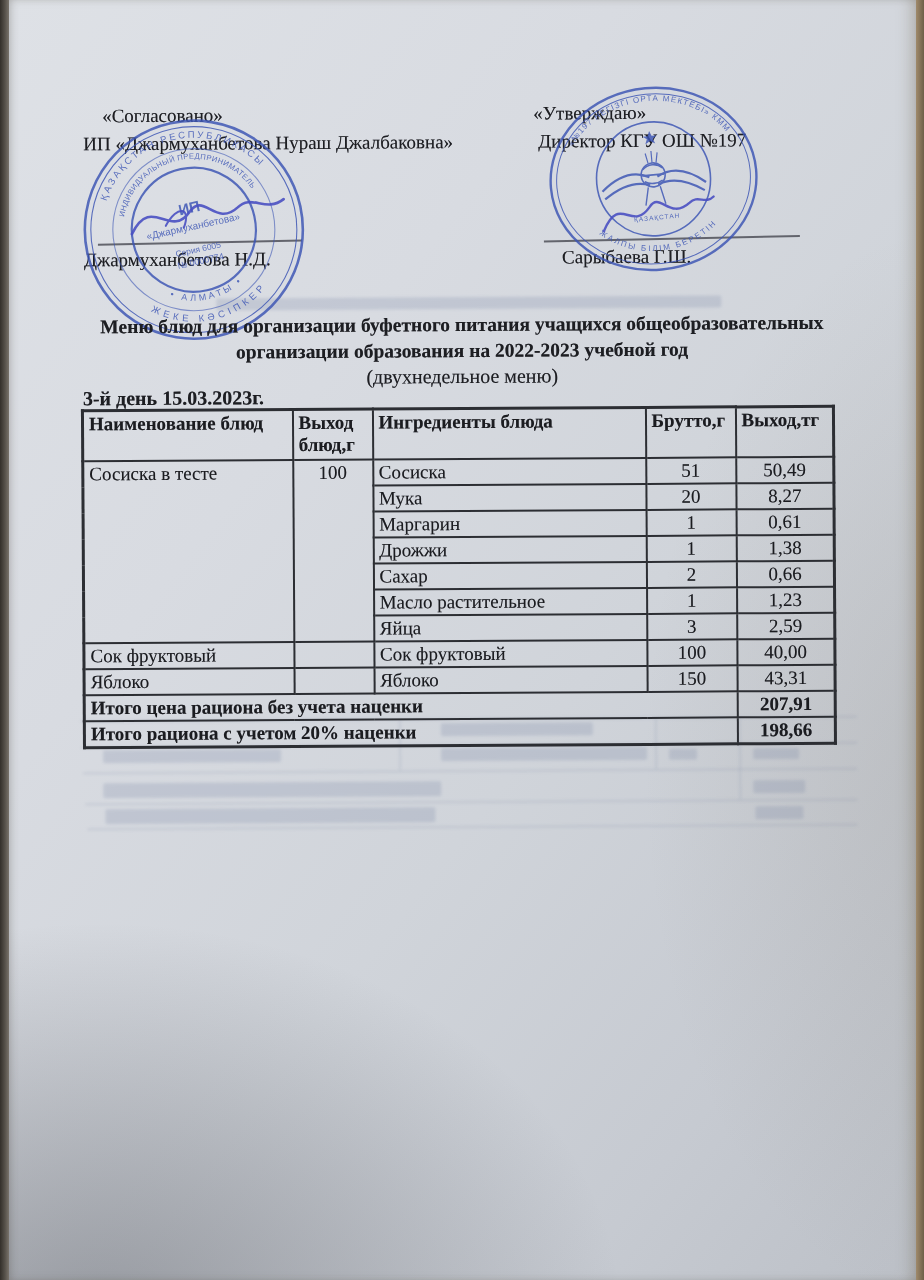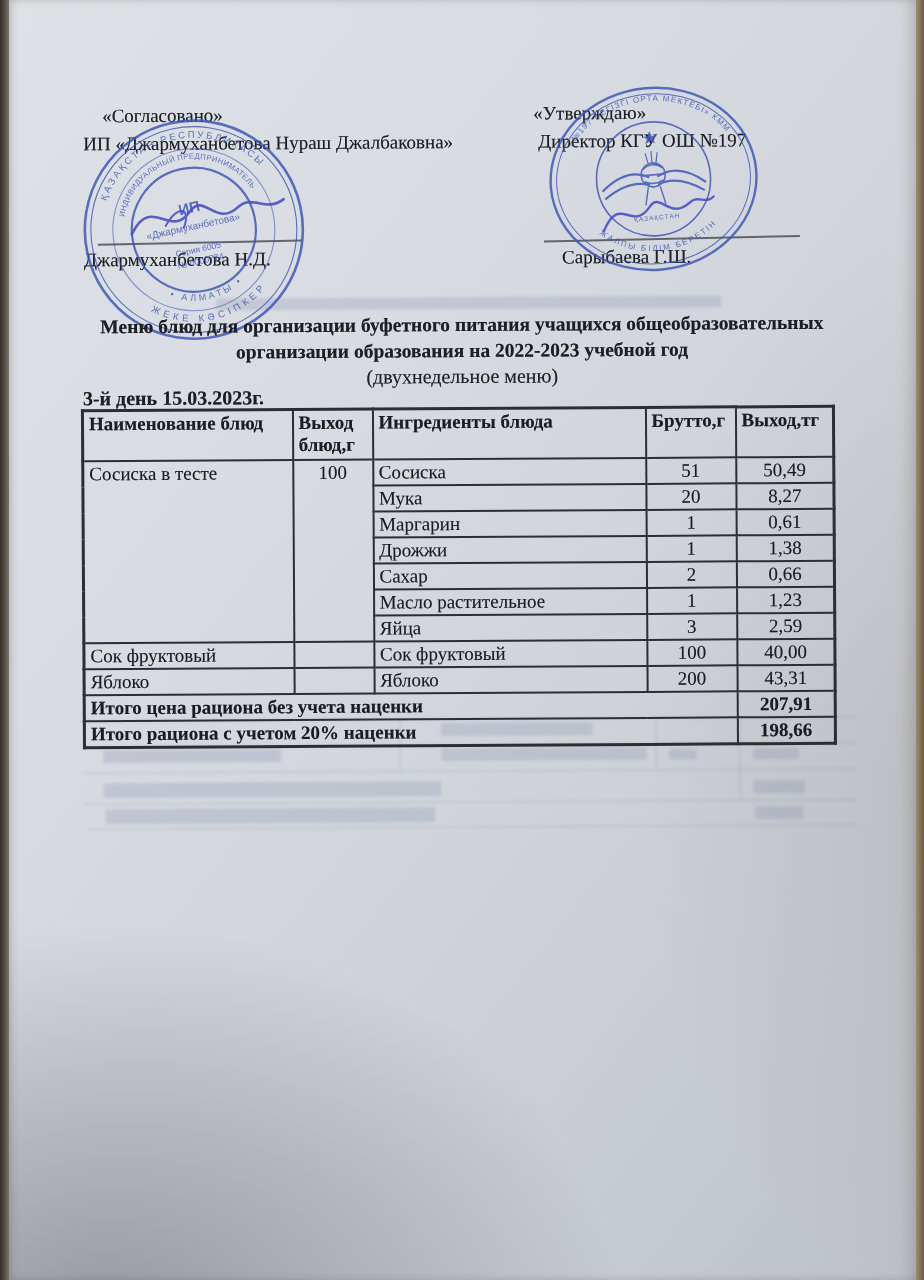--- a/index.html
+++ b/index.html
@@ -217,21 +217,21 @@
           <td>Сок фруктовый</td>
           <td></td>
           <td>Сок фруктовый</td>
           <td class="num">100</td>
           <td class="num">40,00</td>
         </tr>
         <tr class="one">
           <td>Яблоко</td>
           <td></td>
           <td>Яблоко</td>
-          <td class="num">200</td>
+          <td class="num">150</td>
           <td class="num">43,31</td>
         </tr>
         <tr class="tot">
           <td class="totlbl" colspan="4">Итого цена рациона без учета наценки</td>
           <td class="totval">207,91</td>
         </tr>
         <tr class="tot">
           <td class="totlbl" colspan="4">Итого рациона с учетом 20% наценки</td>
           <td class="totval">198,66</td>
         </tr>

